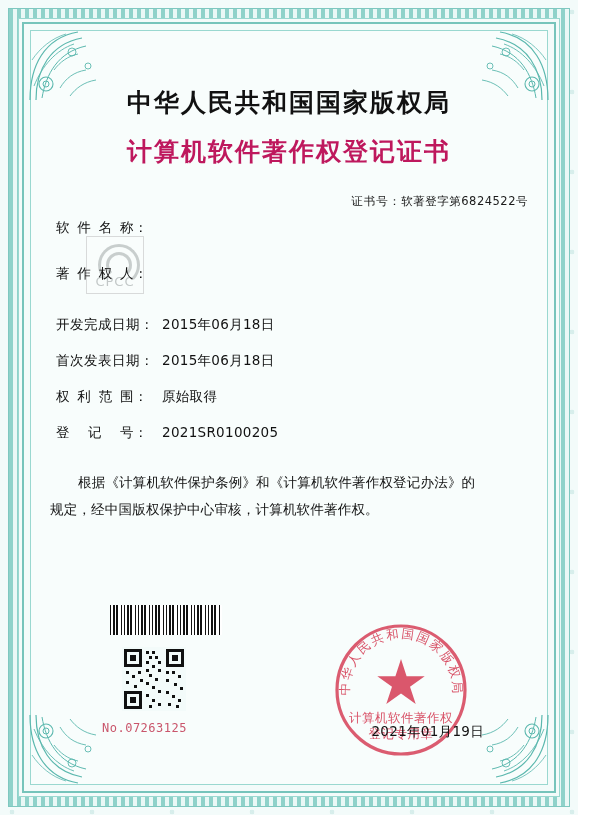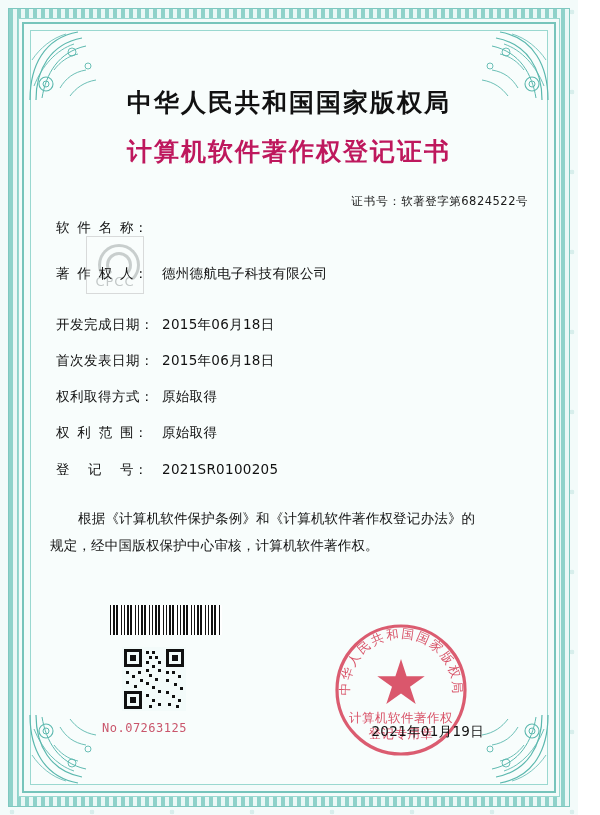--- a/index.html
+++ b/index.html
@@ -378,37 +378,32 @@
         </div>
       </div>
 
       <div class="field-row row-owner">
         <div class="field-label spread">
           <span>著</span>
           <span>作</span>
           <span>权</span>
           <span>人：</span>
         </div>
-        <div class="field-value">德州德航电子科技有限公司</div>
       </div>
 
       <div class="field-row row-date">
         <div class="field-label">开发完成日期：</div>
         <div class="field-value">2015年06月18日</div>
       </div>
 
       <div class="field-row row-date">
         <div class="field-label">首次发表日期：</div>
         <div class="field-value">2015年06月18日</div>
       </div>
 
-      <div class="field-row row-date">
-        <div class="field-label">权利取得方式：</div>
-        <div class="field-value">原始取得</div>
-      </div>
 
       <div class="field-row row-date">
         <div class="field-label spread">
           <span>权</span>
           <span>利</span>
           <span>范</span>
           <span>围：</span>
         </div>
         <div class="field-value">原始取得</div>
       </div>

